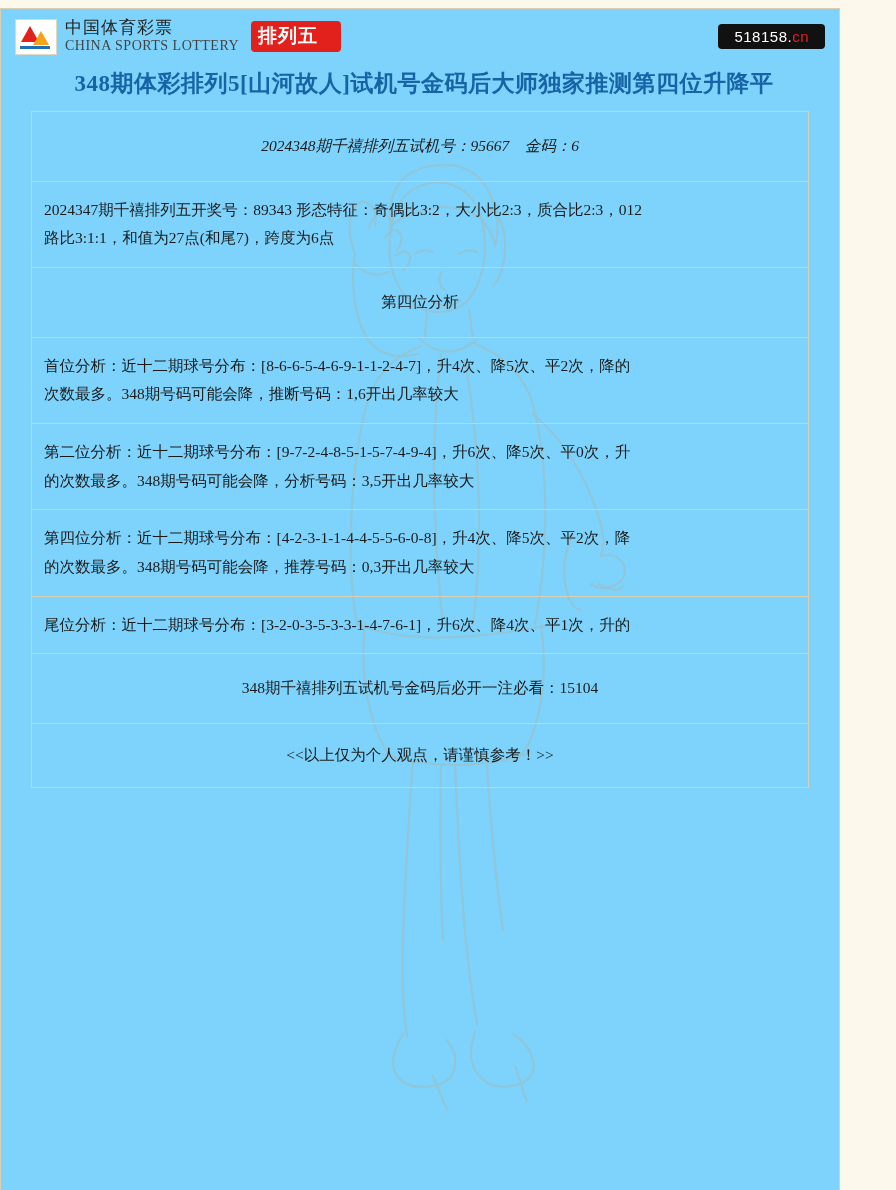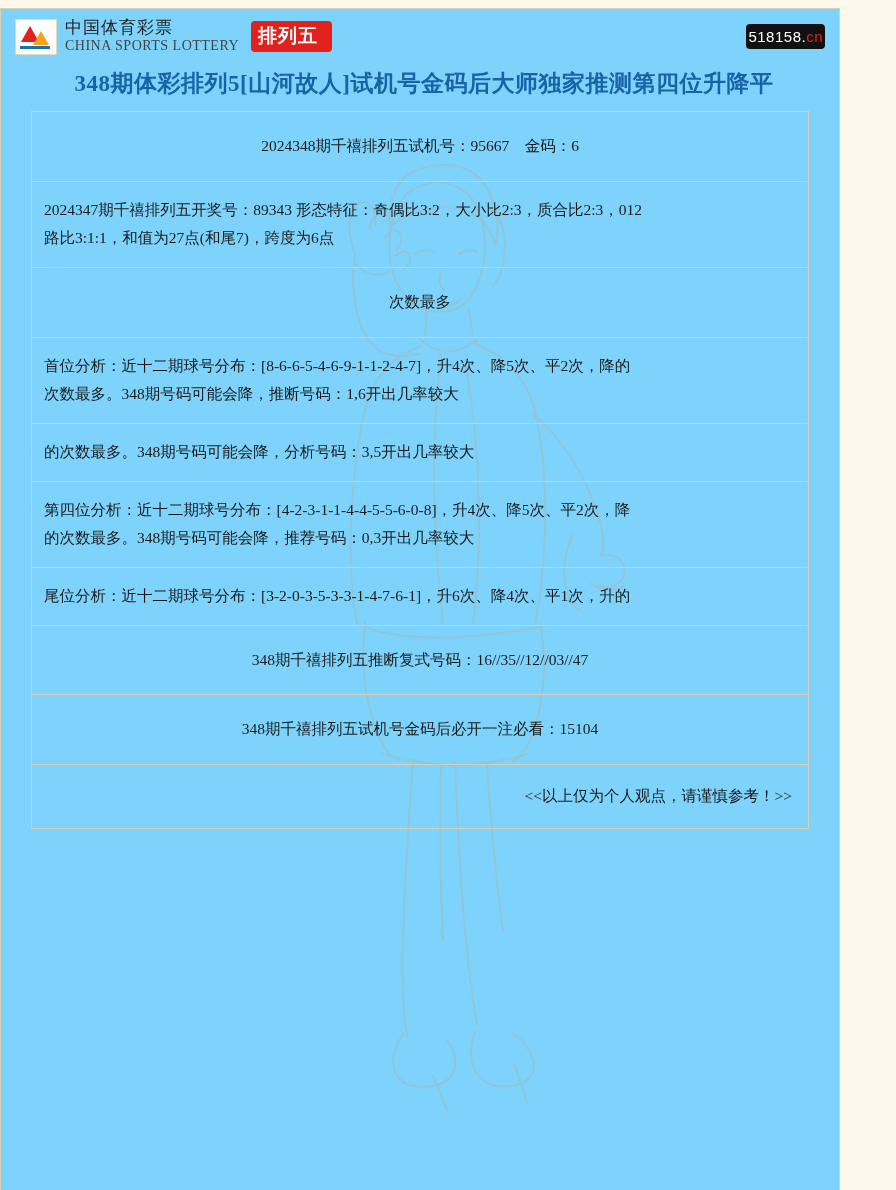--- a/index.html
+++ b/index.html
@@ -83,32 +83,32 @@
     color: #444;
     font-family: Liberation Serif, serif;
     letter-spacing: 0.5px;
     margin-top: 2px;
   }
   .brand-badge {
     background: #e2211c;
     color: #fff;
     font-size: 19px;
     font-family: "Liberation Sans", sans-serif;
-    padding: 2px 14px 3px 7px;
+    padding: 2px 23px 3px 7px;
     border-radius: 4px;
     margin-left: 4px;
     letter-spacing: 1px;
     font-weight: bold;
   }
   .site-tag {
     background: #111;
     color: #fff;
     font-family: "Liberation Sans", sans-serif;
     font-size: 15px;
-    padding: 4px 2px;
+    padding: 4px 16px;
     border-radius: 4px;
     letter-spacing: 0.5px;
   }
   .site-tag .dotcn { color: #e2211c; }
 
   
   .title {
     text-align: center;
     color: #1763a6;
     font-size: 23px;
@@ -139,23 +139,23 @@
     border: 1px solid #d8cfb4;
     border-bottom: none;
     padding: 14px 12px;
     font-size: 15.5px;
     color: #1a1a1a;
     line-height: 1.85;
     background: transparent;
   }
   .row:last-child { border-bottom: 1px solid #d8cfb4; }
   .row.center { text-align: center; }
-  .row.head-info { text-align: center; padding: 20px 16px; }
+  .row.head-info { text-align: center; padding: 20px 16px; font-style: italic; }
   .row.section { text-align: center; padding: 20px 16px; }
-  .row.footnote { text-align: right; padding: 17px 16px; }
+  .row.footnote { text-align: center; padding: 17px 16px; }
   .row .line { display: block; }
 </style>
 </head>
 <body>
 
 <div class="page">
 
   <div class="header">
     <div class="brand">
       <div class="brand-mark">
@@ -232,45 +232,43 @@
     <div class="row head-info center">
       <span class="line">2024348期千禧排列五试机号：95667　金码：6</span>
     </div>
 
     <div class="row">
       <span class="line">2024347期千禧排列五开奖号：89343 形态特征：奇偶比3:2，大小比2:3，质合比2:3，012</span>
       <span class="line">路比3:1:1，和值为27点(和尾7)，跨度为6点</span>
     </div>
 
     <div class="row section center">
-      <span class="line">次数最多</span>
+      <span class="line">第四位分析</span>
     </div>
 
     <div class="row">
       <span class="line">首位分析：近十二期球号分布：[8-6-6-5-4-6-9-1-1-2-4-7]，升4次、降5次、平2次，降的</span>
       <span class="line">次数最多。348期号码可能会降，推断号码：1,6开出几率较大</span>
     </div>
 
     <div class="row">
+      <span class="line">第二位分析：近十二期球号分布：[9-7-2-4-8-5-1-5-7-4-9-4]，升6次、降5次、平0次，升</span>
       <span class="line">的次数最多。348期号码可能会降，分析号码：3,5开出几率较大</span>
     </div>
 
 
     <div class="row">
       <span class="line">第四位分析：近十二期球号分布：[4-2-3-1-1-4-4-5-5-6-0-8]，升4次、降5次、平2次，降</span>
       <span class="line">的次数最多。348期号码可能会降，推荐号码：0,3开出几率较大</span>
     </div>
 
     <div class="row">
       <span class="line">尾位分析：近十二期球号分布：[3-2-0-3-5-3-3-1-4-7-6-1]，升6次、降4次、平1次，升的</span>
     </div>
 
-    <div class="row section center">
-      <span class="line">348期千禧排列五推断复式号码：16//35//12//03//47</span>
-    </div>
 
     <div class="row section center">
       <span class="line">348期千禧排列五试机号金码后必开一注必看：15104</span>
     </div>
 
     <div class="row footnote center">
       <span class="line">&lt;&lt;以上仅为个人观点，请谨慎参考！&gt;&gt;</span>
     </div>
 
   </div>

